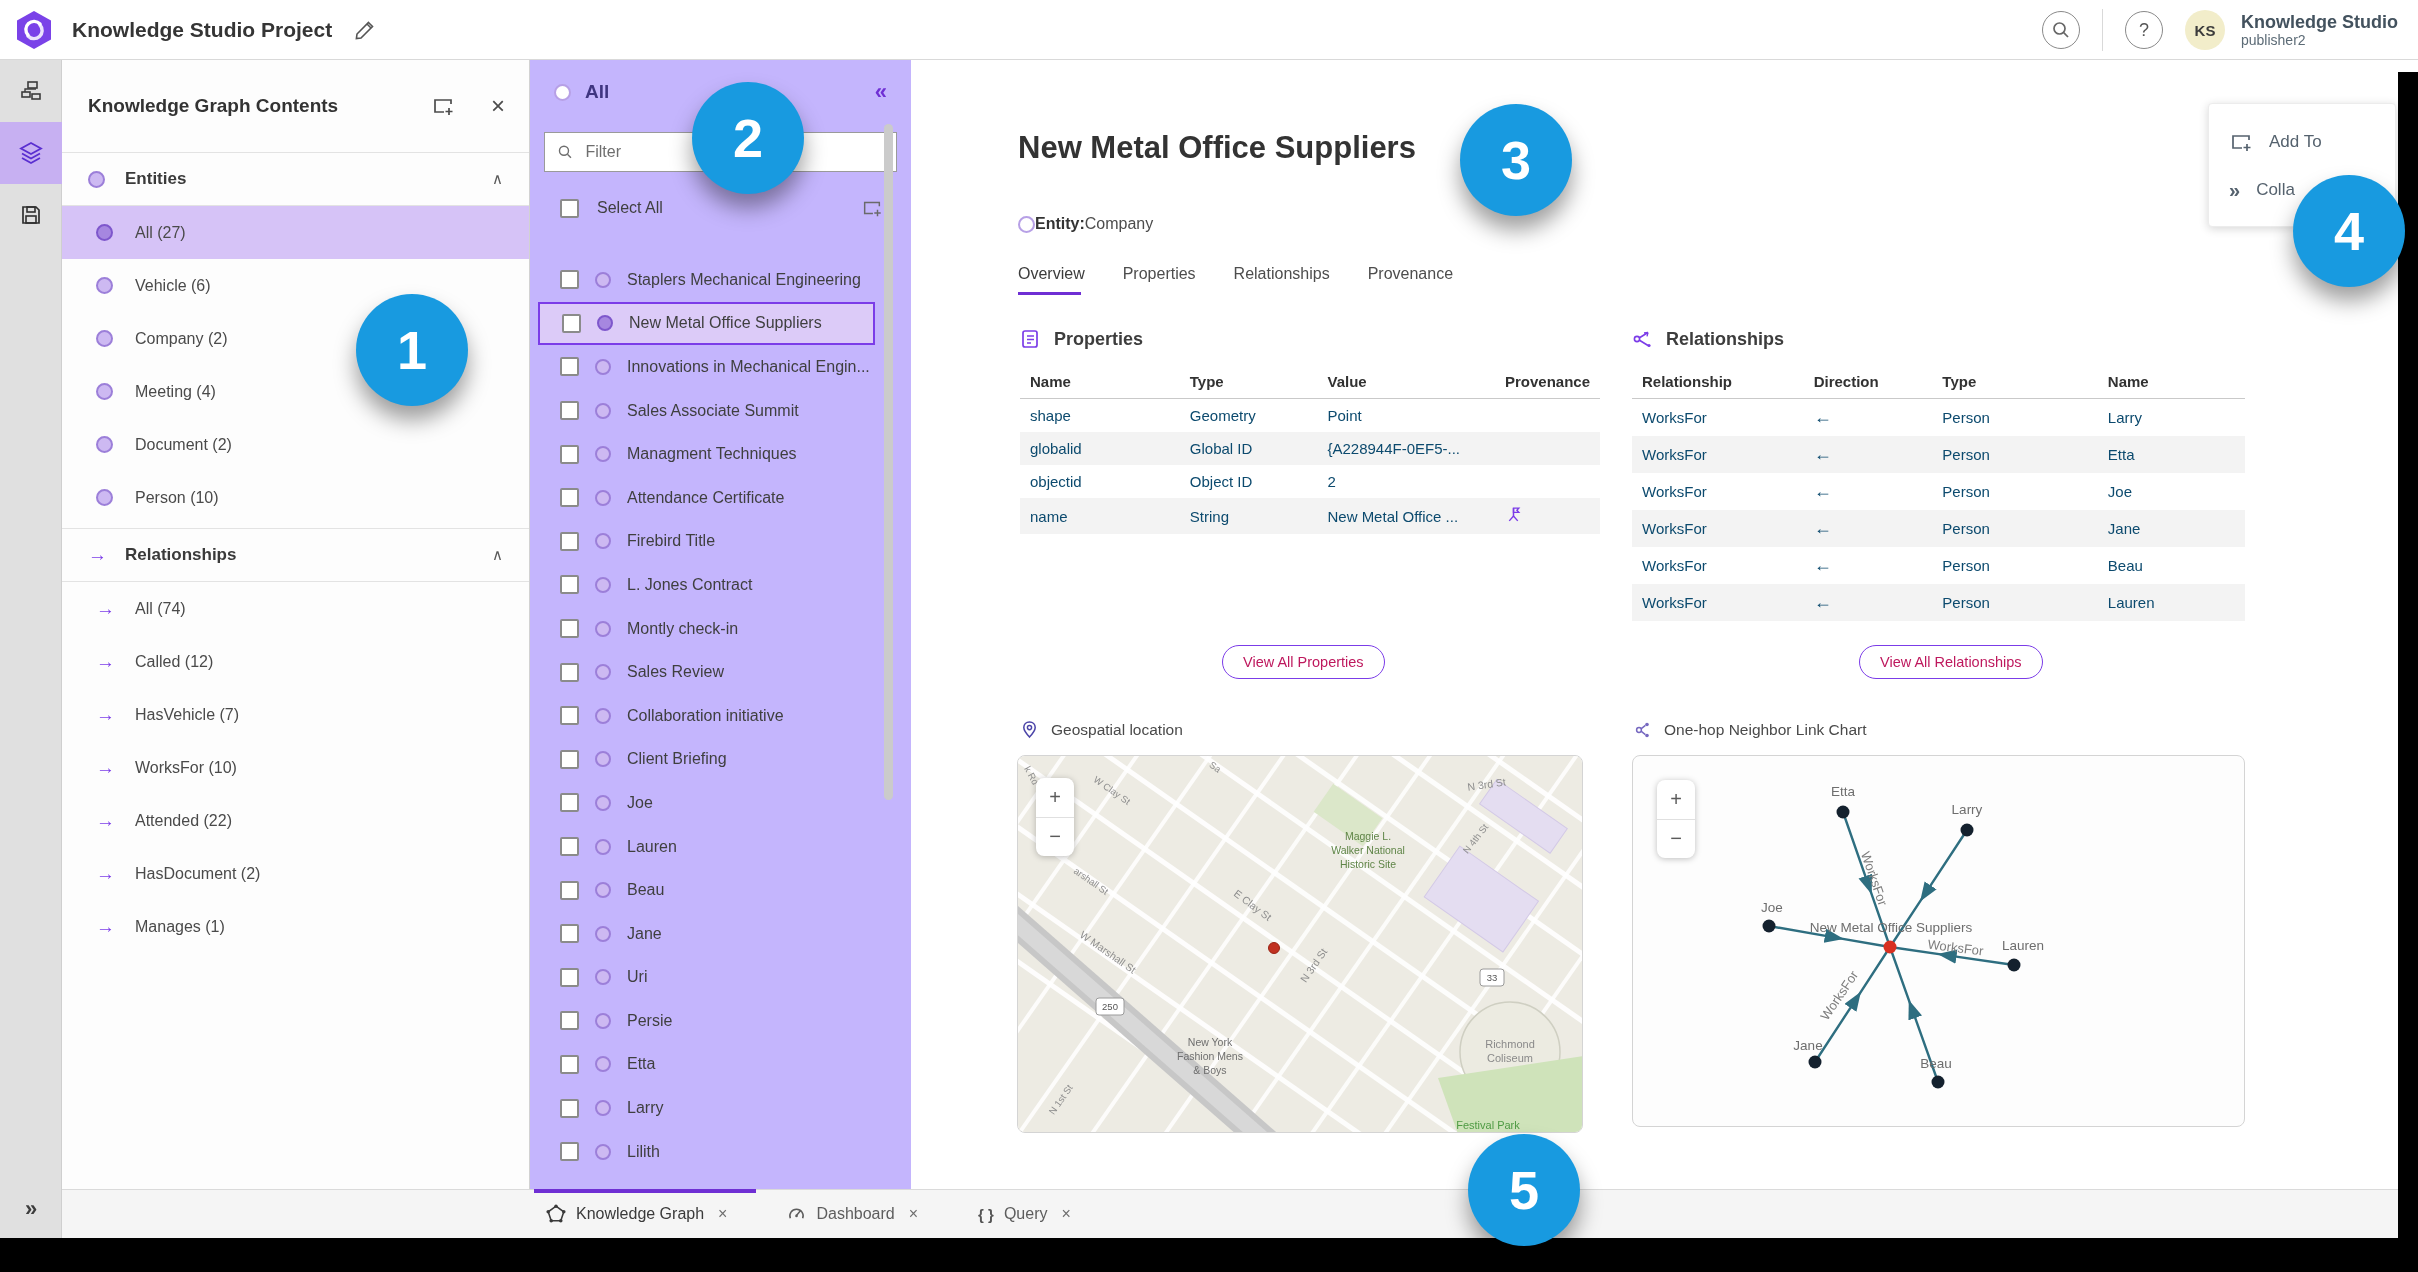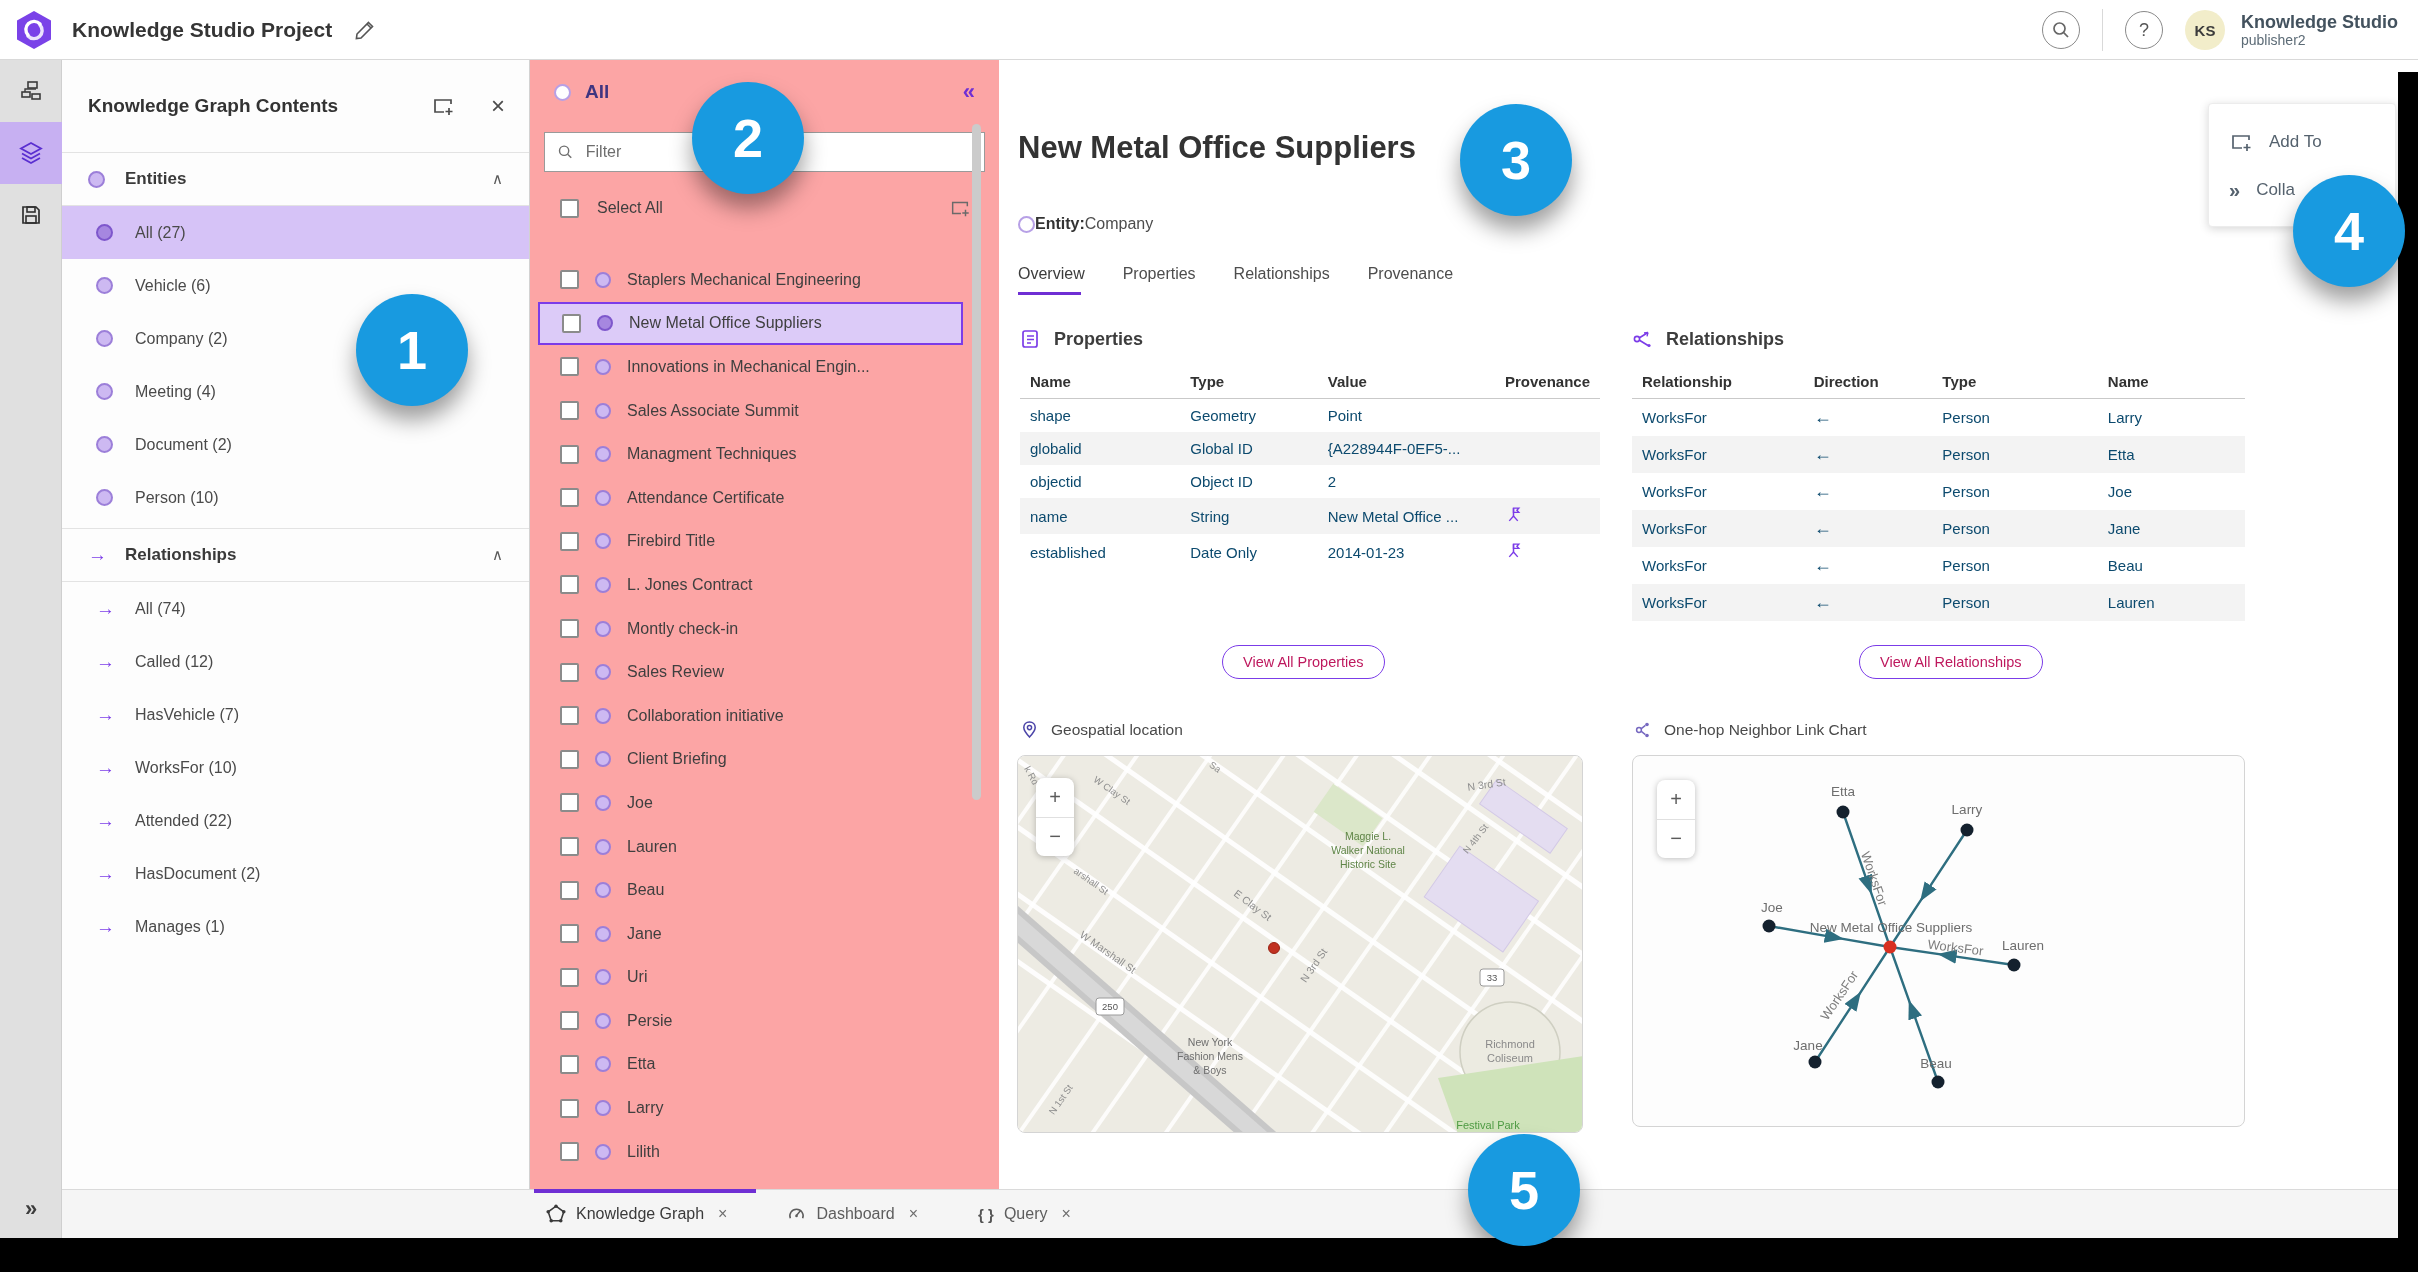--- a/index.html
+++ b/index.html
@@ -36,21 +36,21 @@
   .tree-section .lbl{font-size:17px;font-weight:600;color:#3a3a3a;flex:1}
   .chev{color:#5a5a5a;font-size:15px}
   .tree-item{height:53px;display:flex;align-items:center;padding:0 26px 0 34px;gap:22px;font-size:16px;color:#4a4a4a}
   .tree-item.sel{background:#d6c3f7}
   .dot{width:17px;height:17px;border-radius:50%;background:#cdb9f2;border:2px solid #9c7fd9;flex:none}
   .dot.dark{background:#a687e0;border-color:#7e57cc}
   .dot.ring{background:#fff;border-color:#b7a0e6}
   .rel-arrow{color:#7b3ce8;font-size:19px;width:17px;text-align:center;flex:none}
 
   
-  .listpanel{position:absolute;left:530px;top:60px;width:469px;height:1129px;background:#fca5a5;z-index:3}
+  .listpanel{position:absolute;left:530px;top:60px;width:381px;height:1129px;background:#c4b5fd;z-index:3}
   .lp-head{height:64px;display:flex;align-items:center;padding:0 24px;gap:14px}
   .lp-title{font-size:19px;font-weight:700;color:#3f3580;flex:1}
   .collapse-l{color:#6f2fd4;font-size:22px;font-weight:700}
   .filter{margin:8px 14px 0 14px;height:40px;background:#fff;border:1px solid #9a9a9a;display:flex;align-items:center;padding:0 12px;gap:12px}
   .filter input{border:none;outline:none;font-size:16px;color:#333;width:100%;background:transparent;font-family:"Liberation Sans",sans-serif}
   .filter input::placeholder{color:#6e6e6e}
   .selall{height:56px;display:flex;align-items:center;padding:0 28px 0 30px;gap:18px;margin-top:8px}
   .selall .lbl{font-size:16px;color:#3f3f3f;flex:1}
   .cb{width:19px;height:19px;background:#fff;border:2px solid #8b8b8b;border-radius:2px;flex:none}
   .lp-list{position:absolute;left:0;top:198px;right:0;bottom:0;overflow:hidden}
@@ -426,30 +426,20 @@
       <tr class="alt">
         <td>name</td>
         <td>String</td>
         <td>New Metal Office ...</td>
         <td><svg width="17" height="17" viewBox="0 0 16 16">
           <path d="M8 2 v8" stroke="#7b3ce8" stroke-width="1.4" fill="none"></path>
           <path d="M8 2 h5 l-1.8 2 1.8 2 h-5 z" fill="none" stroke="#7b3ce8" stroke-width="1.3"></path>
           <path d="M4 14 L8 9.5 L12 14" fill="none" stroke="#7b3ce8" stroke-width="1.4"></path>
         </svg></td>
       </tr>
-      <tr>
-        <td>established</td>
-        <td>Date Only</td>
-        <td>2014-01-23</td>
-        <td><svg width="17" height="17" viewBox="0 0 16 16">
-          <path d="M8 2 v8" stroke="#7b3ce8" stroke-width="1.4" fill="none"></path>
-          <path d="M8 2 h5 l-1.8 2 1.8 2 h-5 z" fill="none" stroke="#7b3ce8" stroke-width="1.3"></path>
-          <path d="M4 14 L8 9.5 L12 14" fill="none" stroke="#7b3ce8" stroke-width="1.4"></path>
-        </svg></td>
-      </tr>
     </tbody>
       </table>
     <button class="viewall" style="left:287px;top:585px">View All Properties</button>
 
     <div class="sec-head" style="left:697px;top:268px">
       <svg width="22" height="22" viewBox="0 0 22 22">
         <circle cx="5" cy="11" r="2.6" fill="none" stroke="#7b3ce8" stroke-width="1.6"></circle>
         <path d="M7.5 9.8 L16 4.5 M7.5 12.2 L16 17.5" stroke="#7b3ce8" stroke-width="1.6" fill="none"></path>
         <path d="M16 4.5 l-4 .5 M16 4.5 l-1 3.8" stroke="#7b3ce8" stroke-width="1.3"></path>
         <circle cx="17" cy="17.5" r="1.6" fill="#7b3ce8"></circle>

